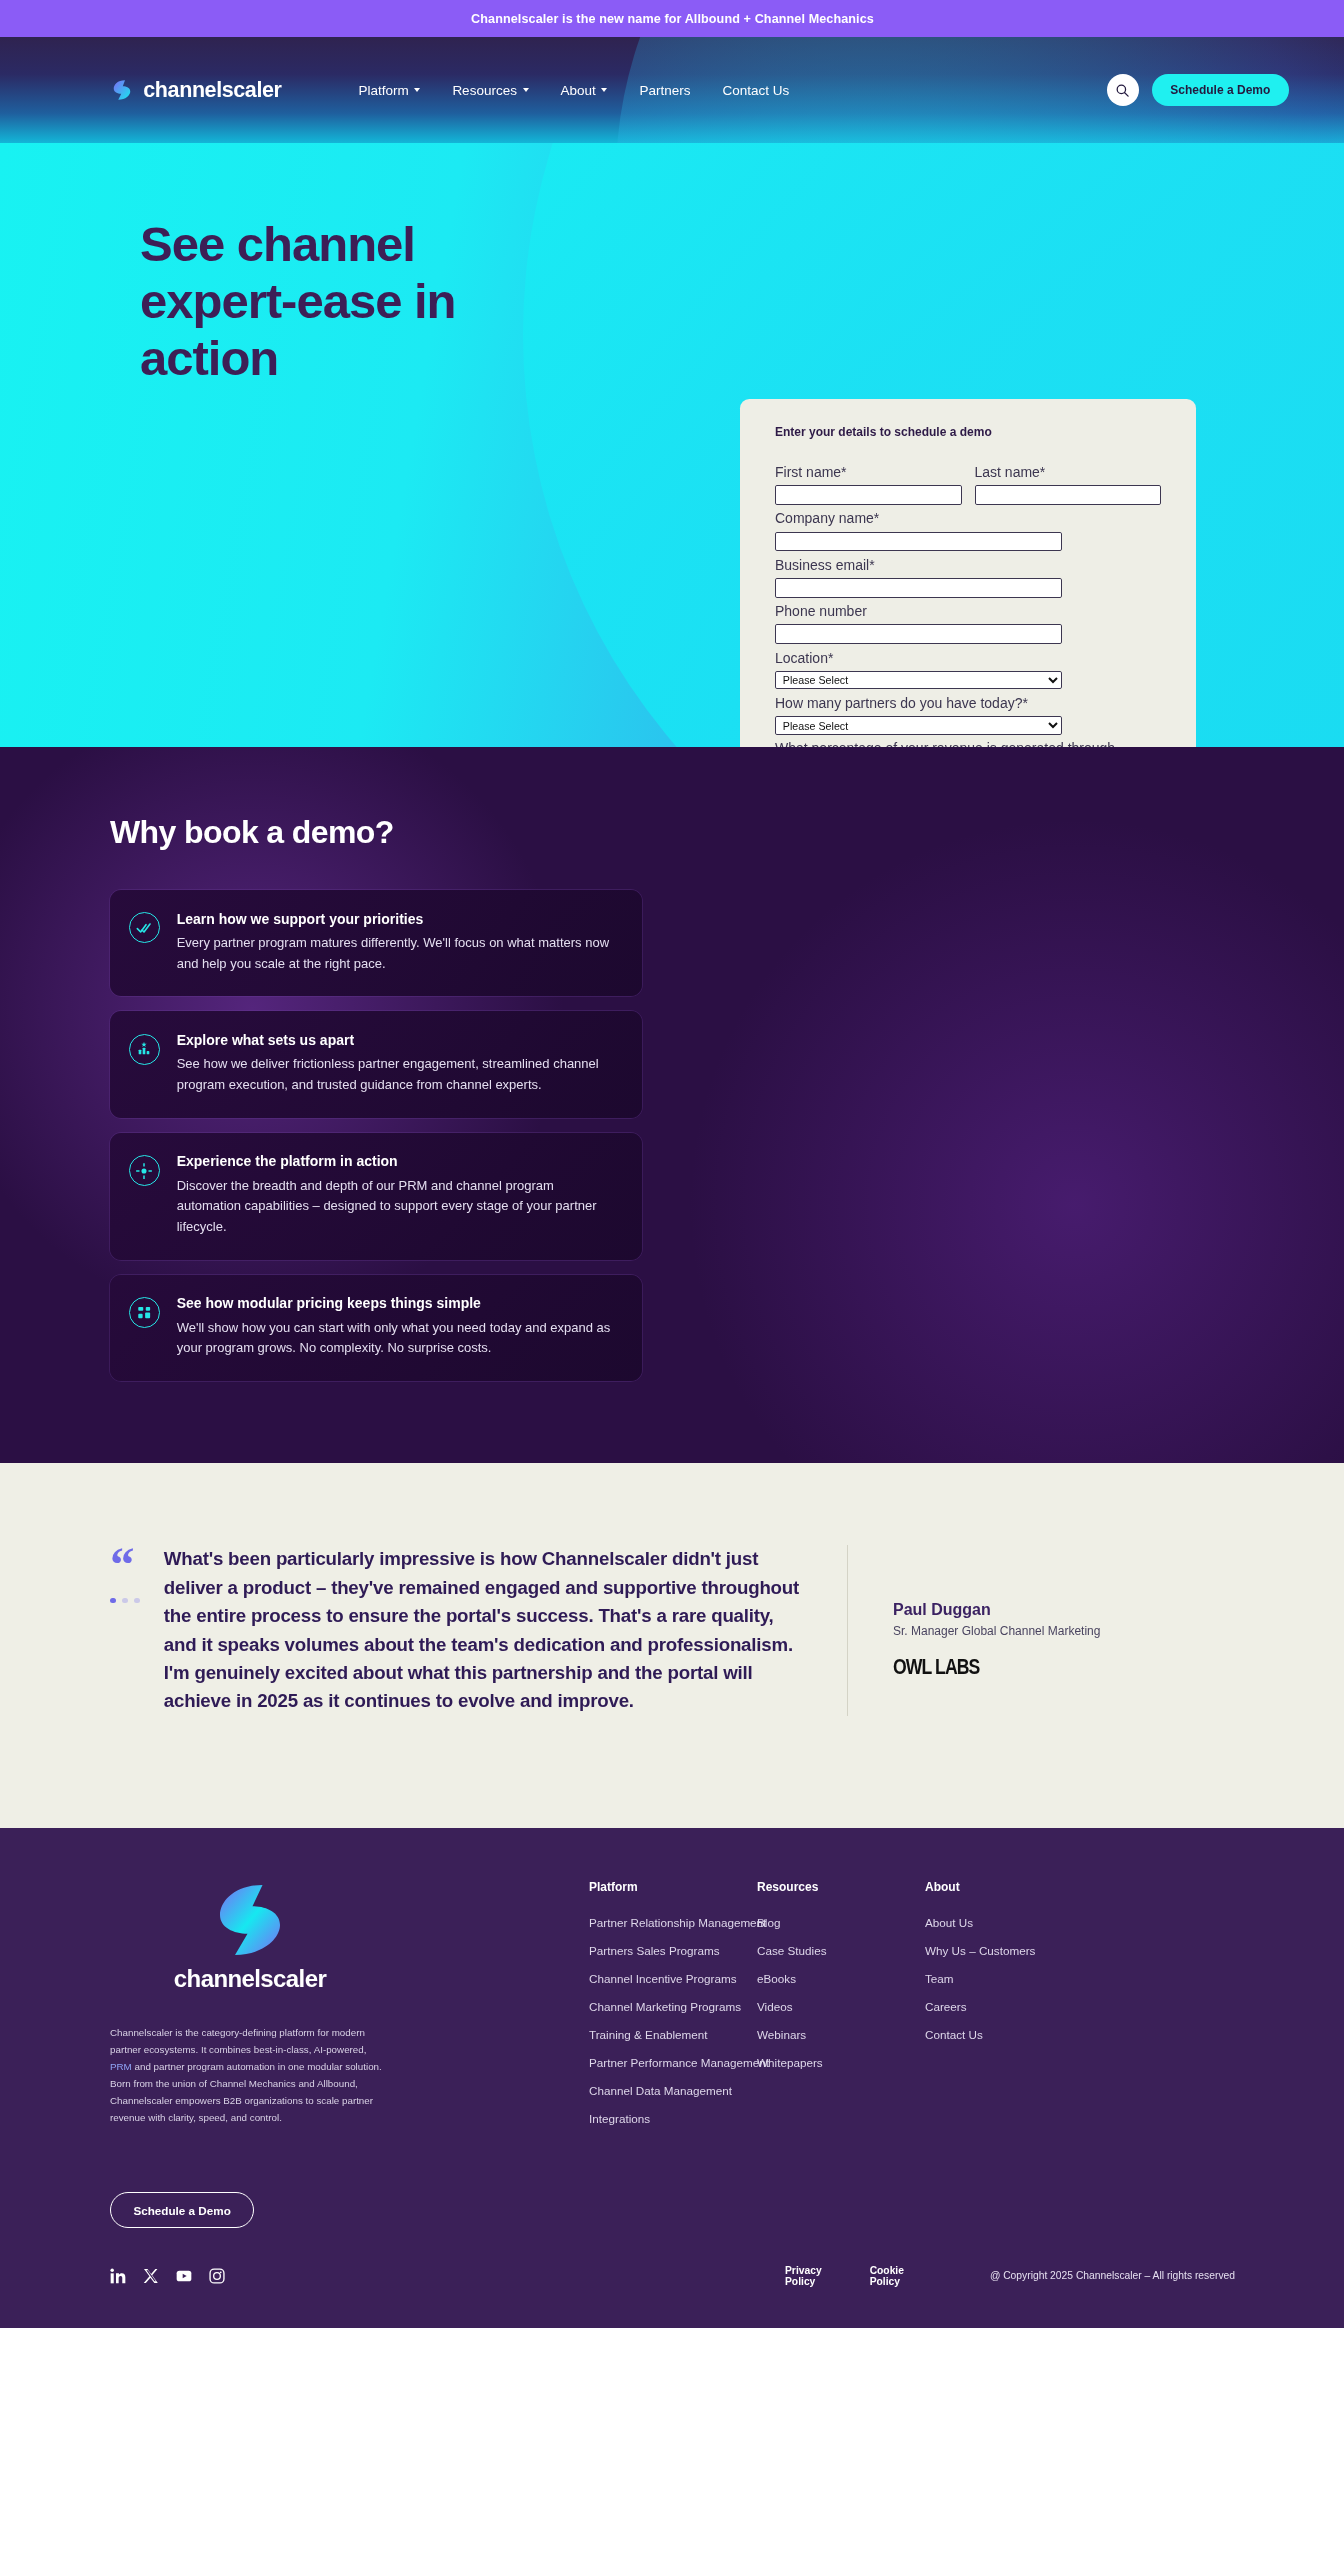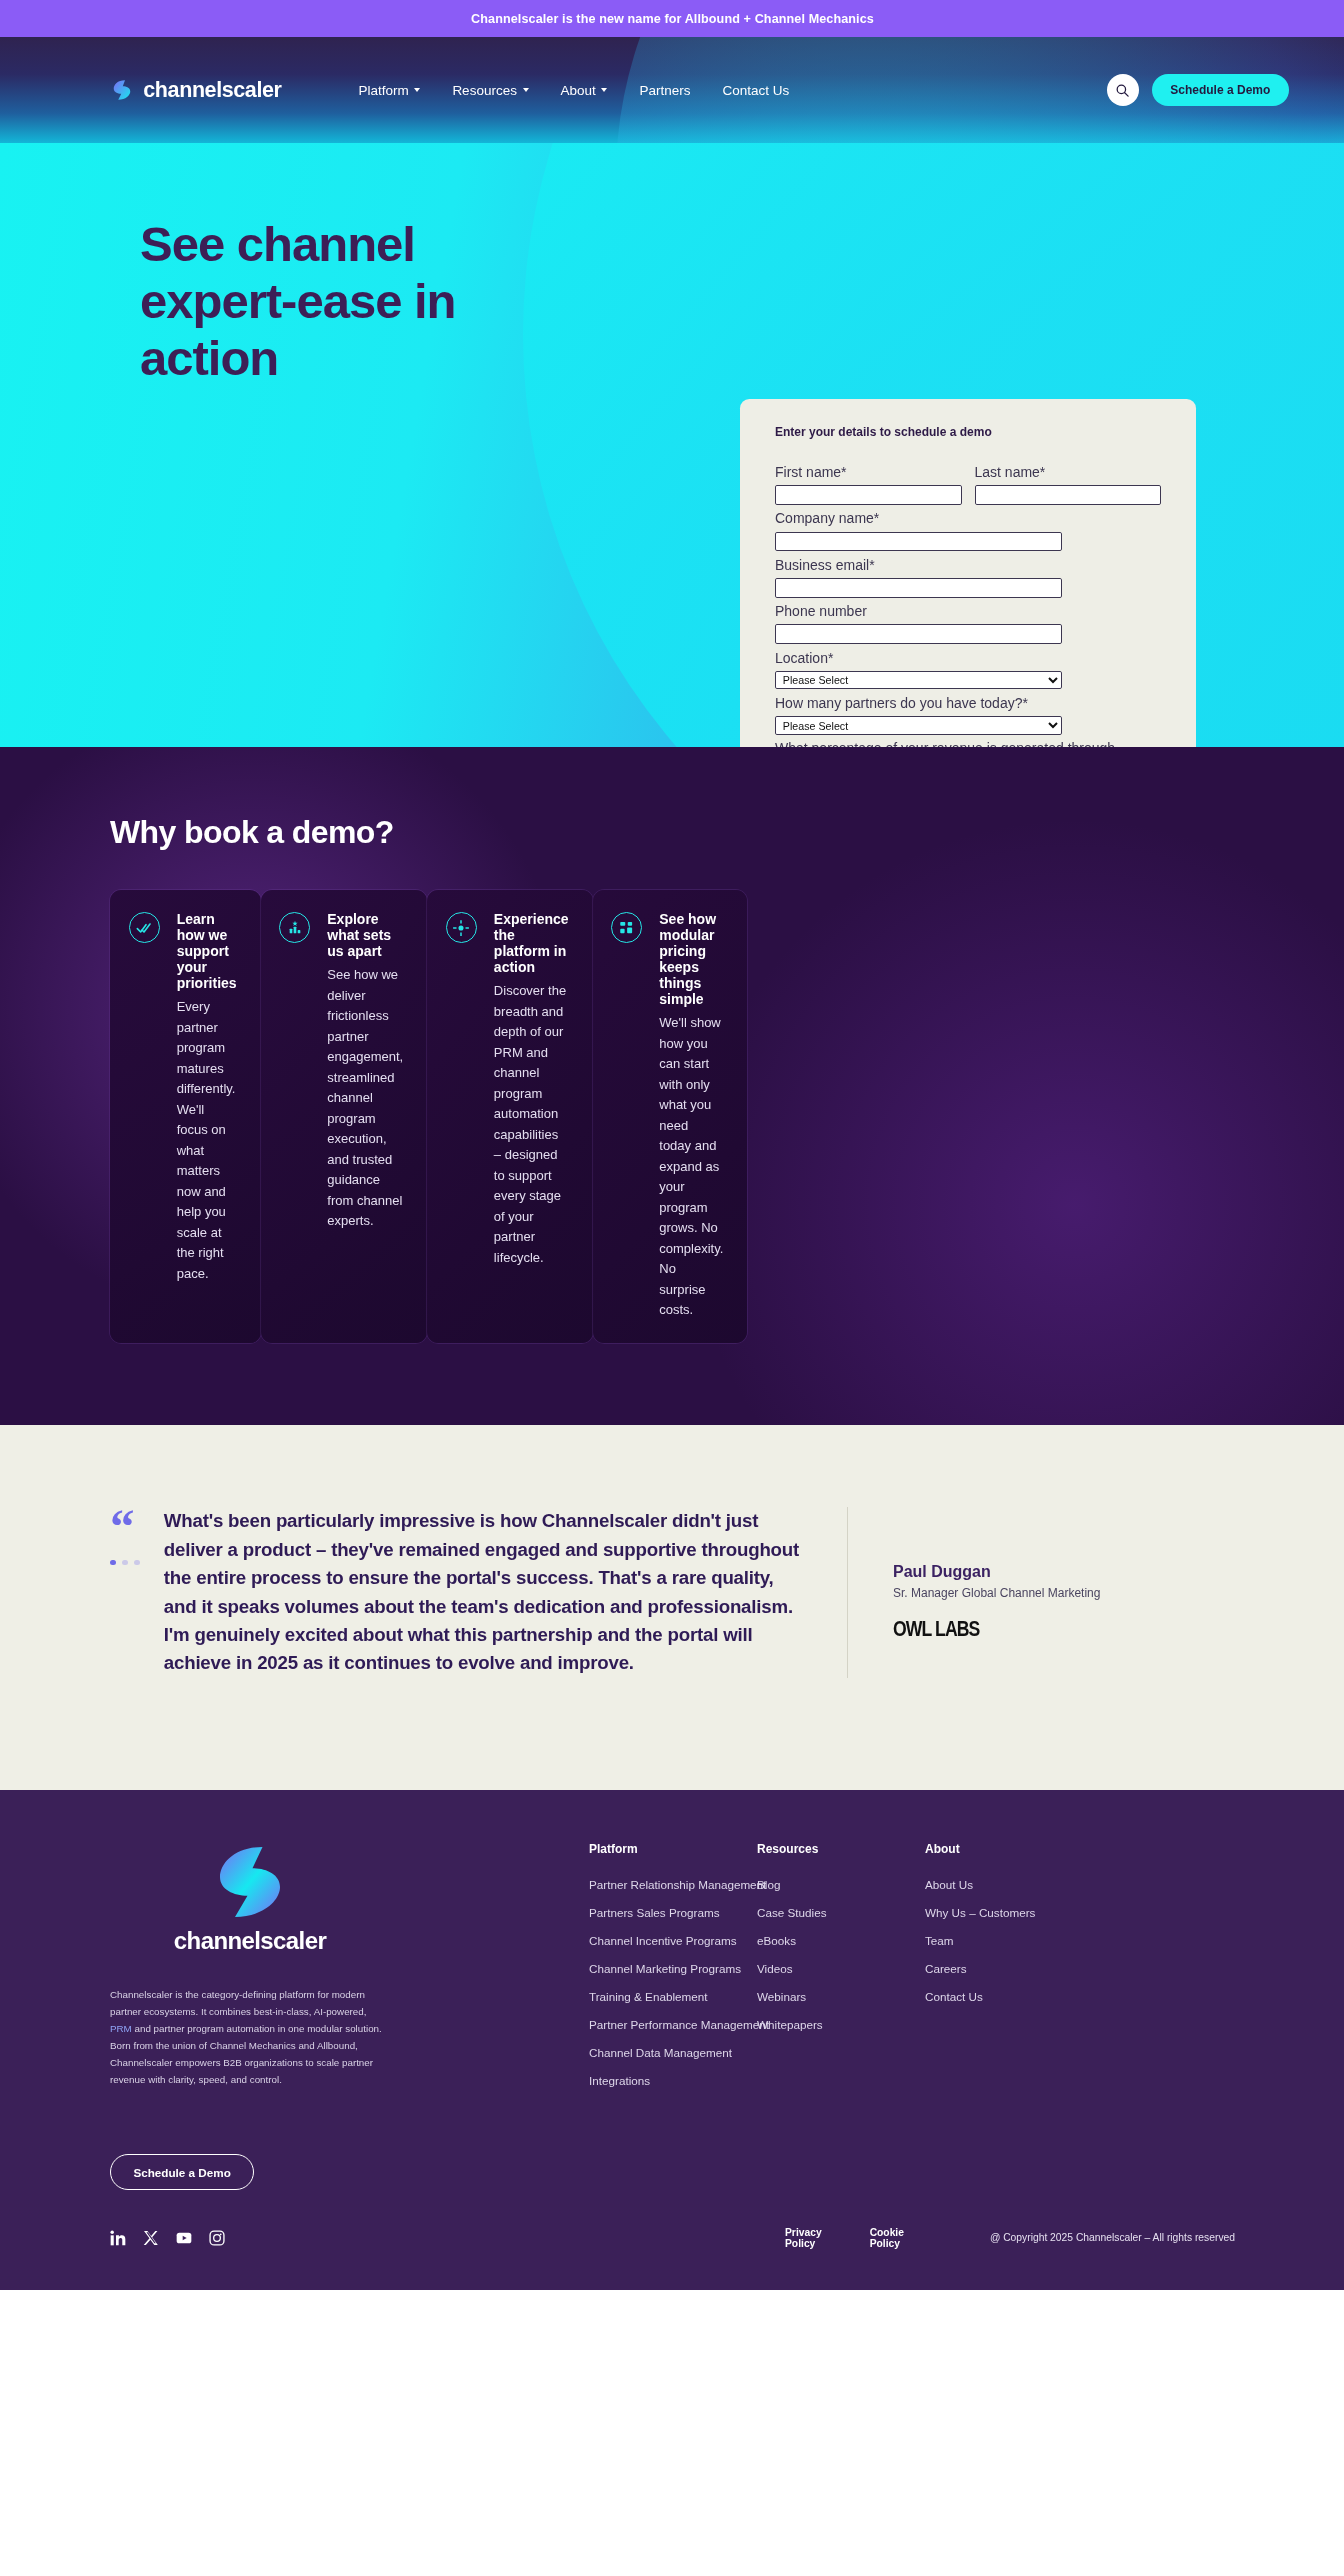--- a/index.html
+++ b/index.html
@@ -107,21 +107,21 @@
   .why-glow1 {
     position: absolute; left: -112px; top: -37px; width: 729px; height: 598px; border-radius: 50%;
     background: radial-gradient(circle, rgba(118,55,170,.55), rgba(43,15,68,0) 66%);
   }
   .why-glow2 {
     position: absolute; right: -187px; top: 37px; width: 915px; height: 841px; border-radius: 50%;
     background: radial-gradient(circle, rgba(98,40,150,.5), rgba(43,15,68,0) 62%);
   }
   .why-inner { position: relative; z-index: 2; width: 1146px; padding: 0 0 0 110px; }
   .why-title { color: #fff; font-size: 32px; font-weight: 700; letter-spacing: -0.6px; margin-bottom: 39px; }
-  .cards { width: 532px; display: flex; flex-direction: row; }
+  .cards { width: 532px; display: flex; flex-direction: column; gap: 15px; }
   .card {
     background: linear-gradient(135deg, rgba(38,10,58,.96), rgba(28,8,46,.96));
     border-radius: 11.2px; padding: 20.5px 24px 22.4px 18.7px; display: flex; gap: 17px;
     box-shadow: 0 0 0 0.9px rgba(120,70,170,.25);
   }
   .card-ico {
     flex: 0 0 auto; width: 31px; height: 31px; border-radius: 50%;
     border: 1.9px solid #25e6e6; display: flex; align-items: center; justify-content: center; margin-top: 1.9px;
   }
   .card-h { color: #fff; font-size: 14px; font-weight: 700; margin-bottom: 6.5px; }

